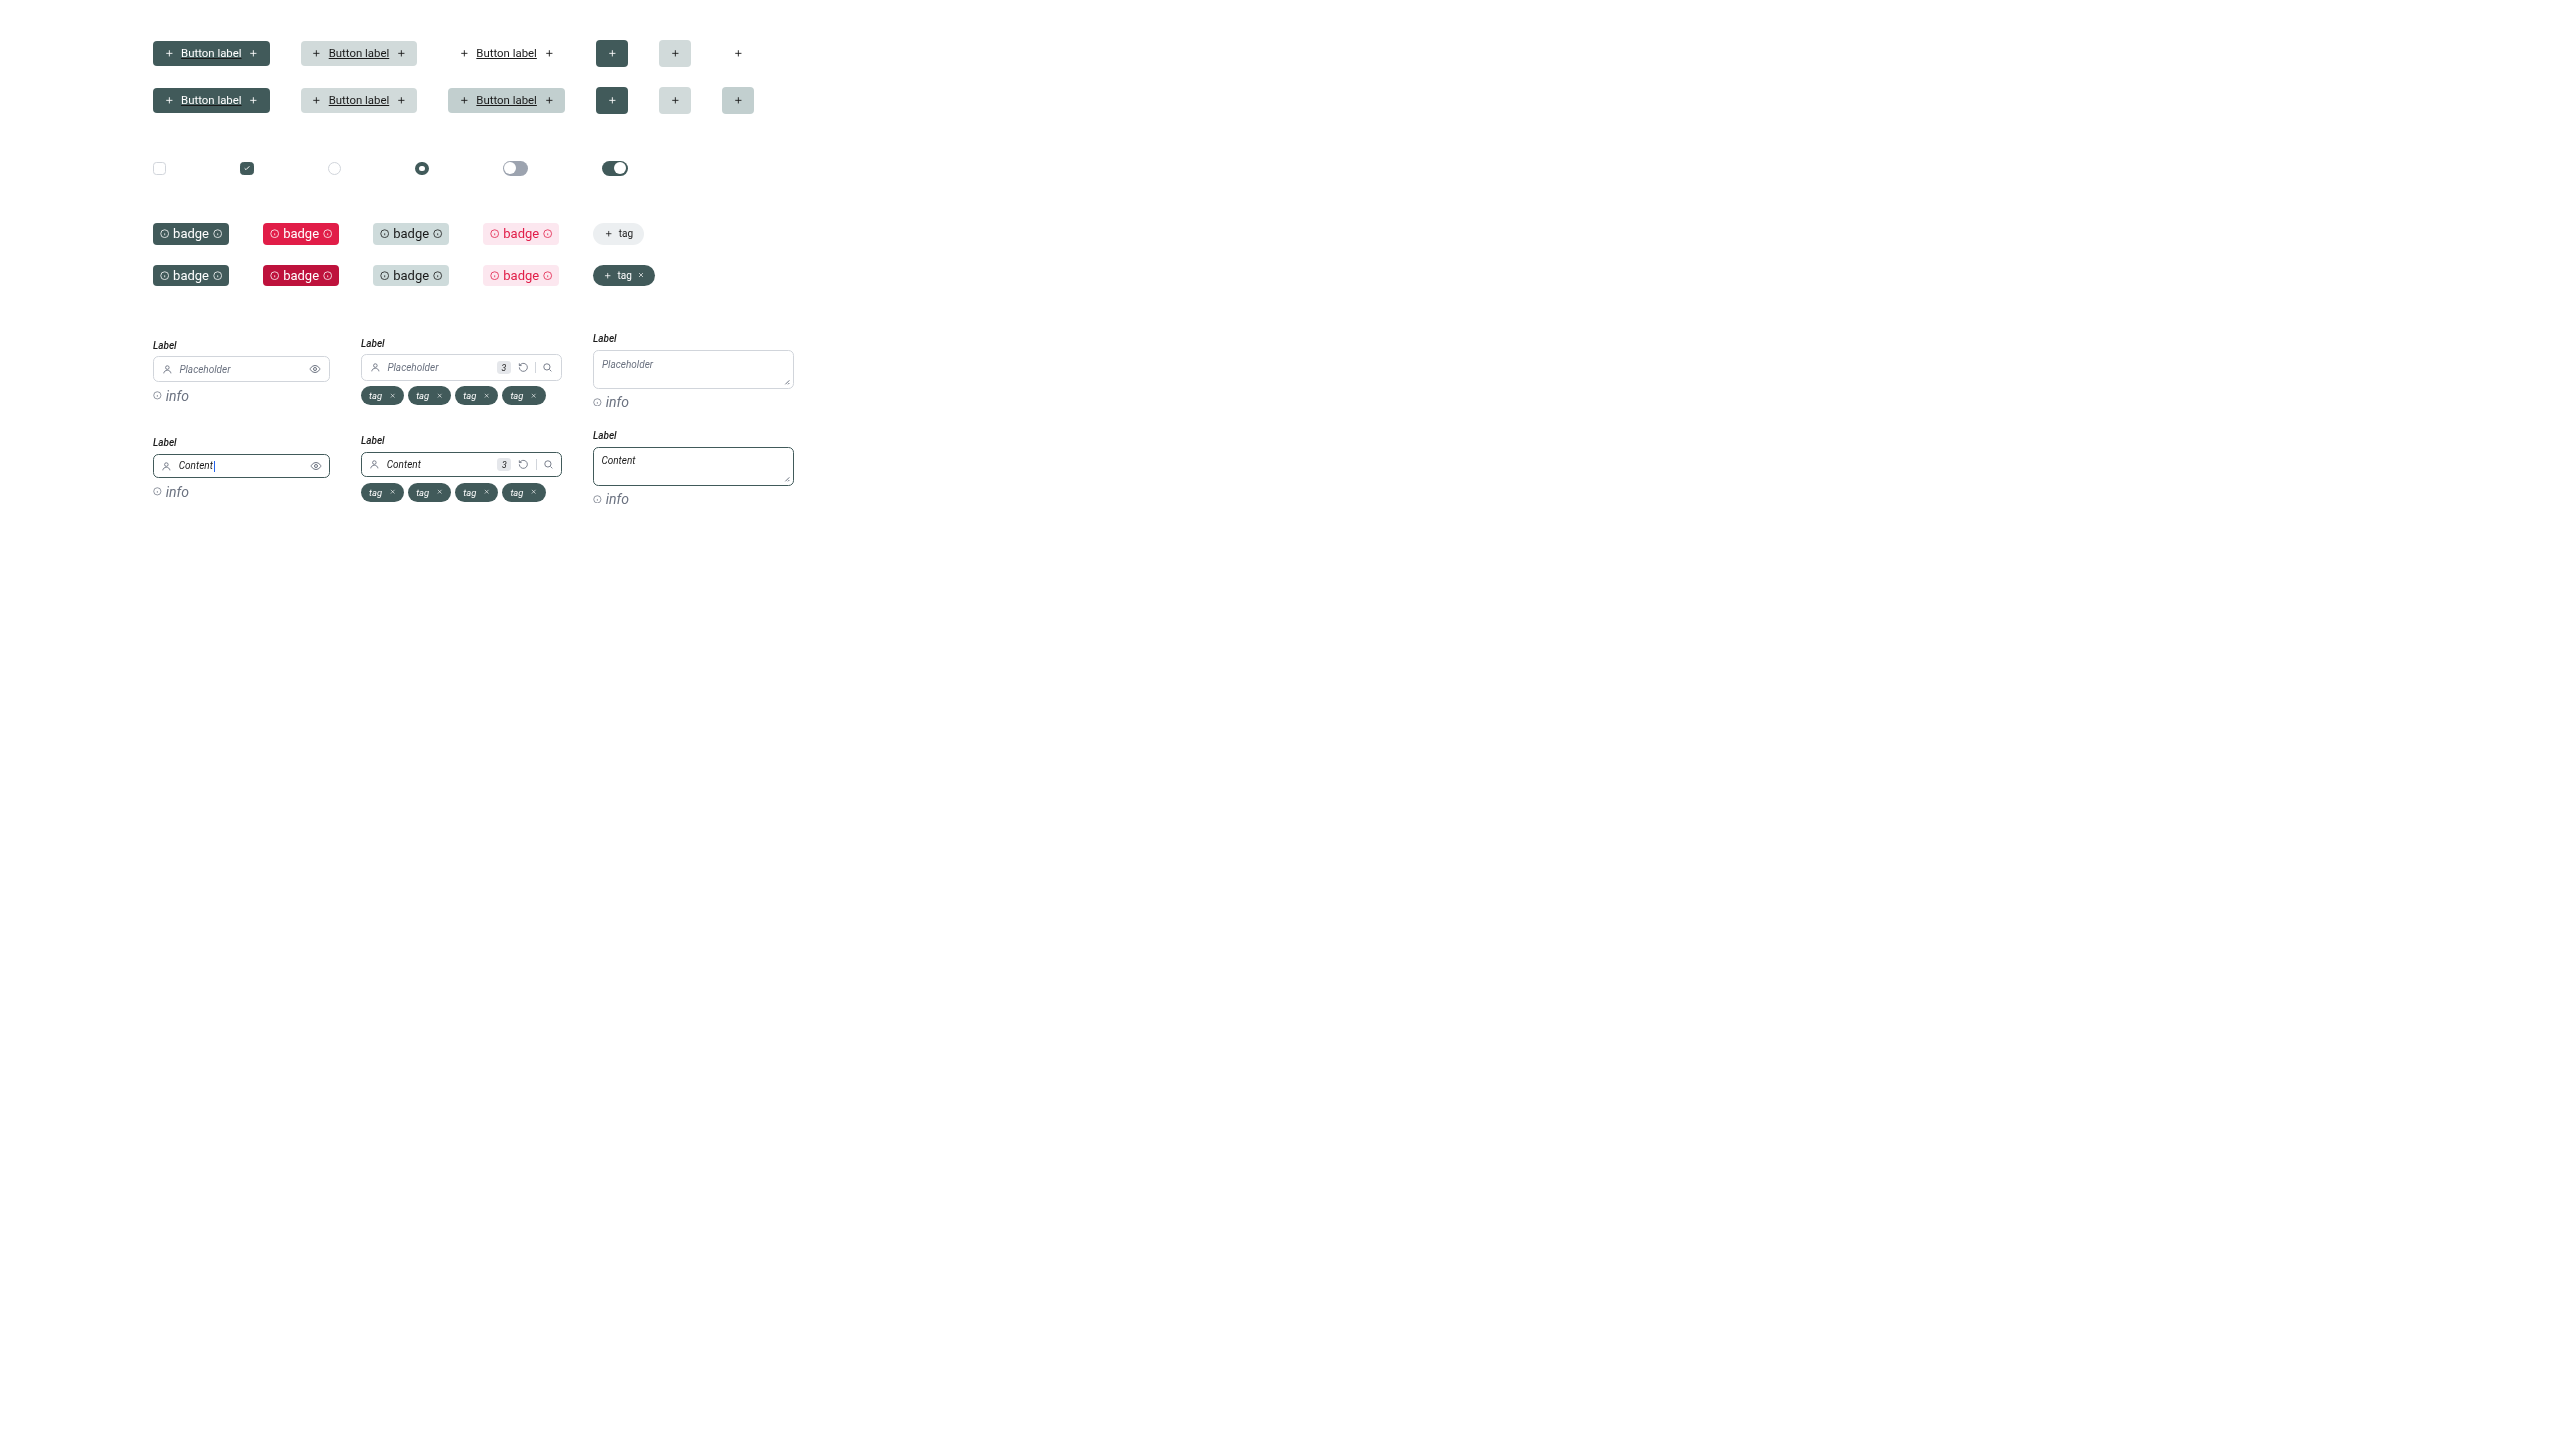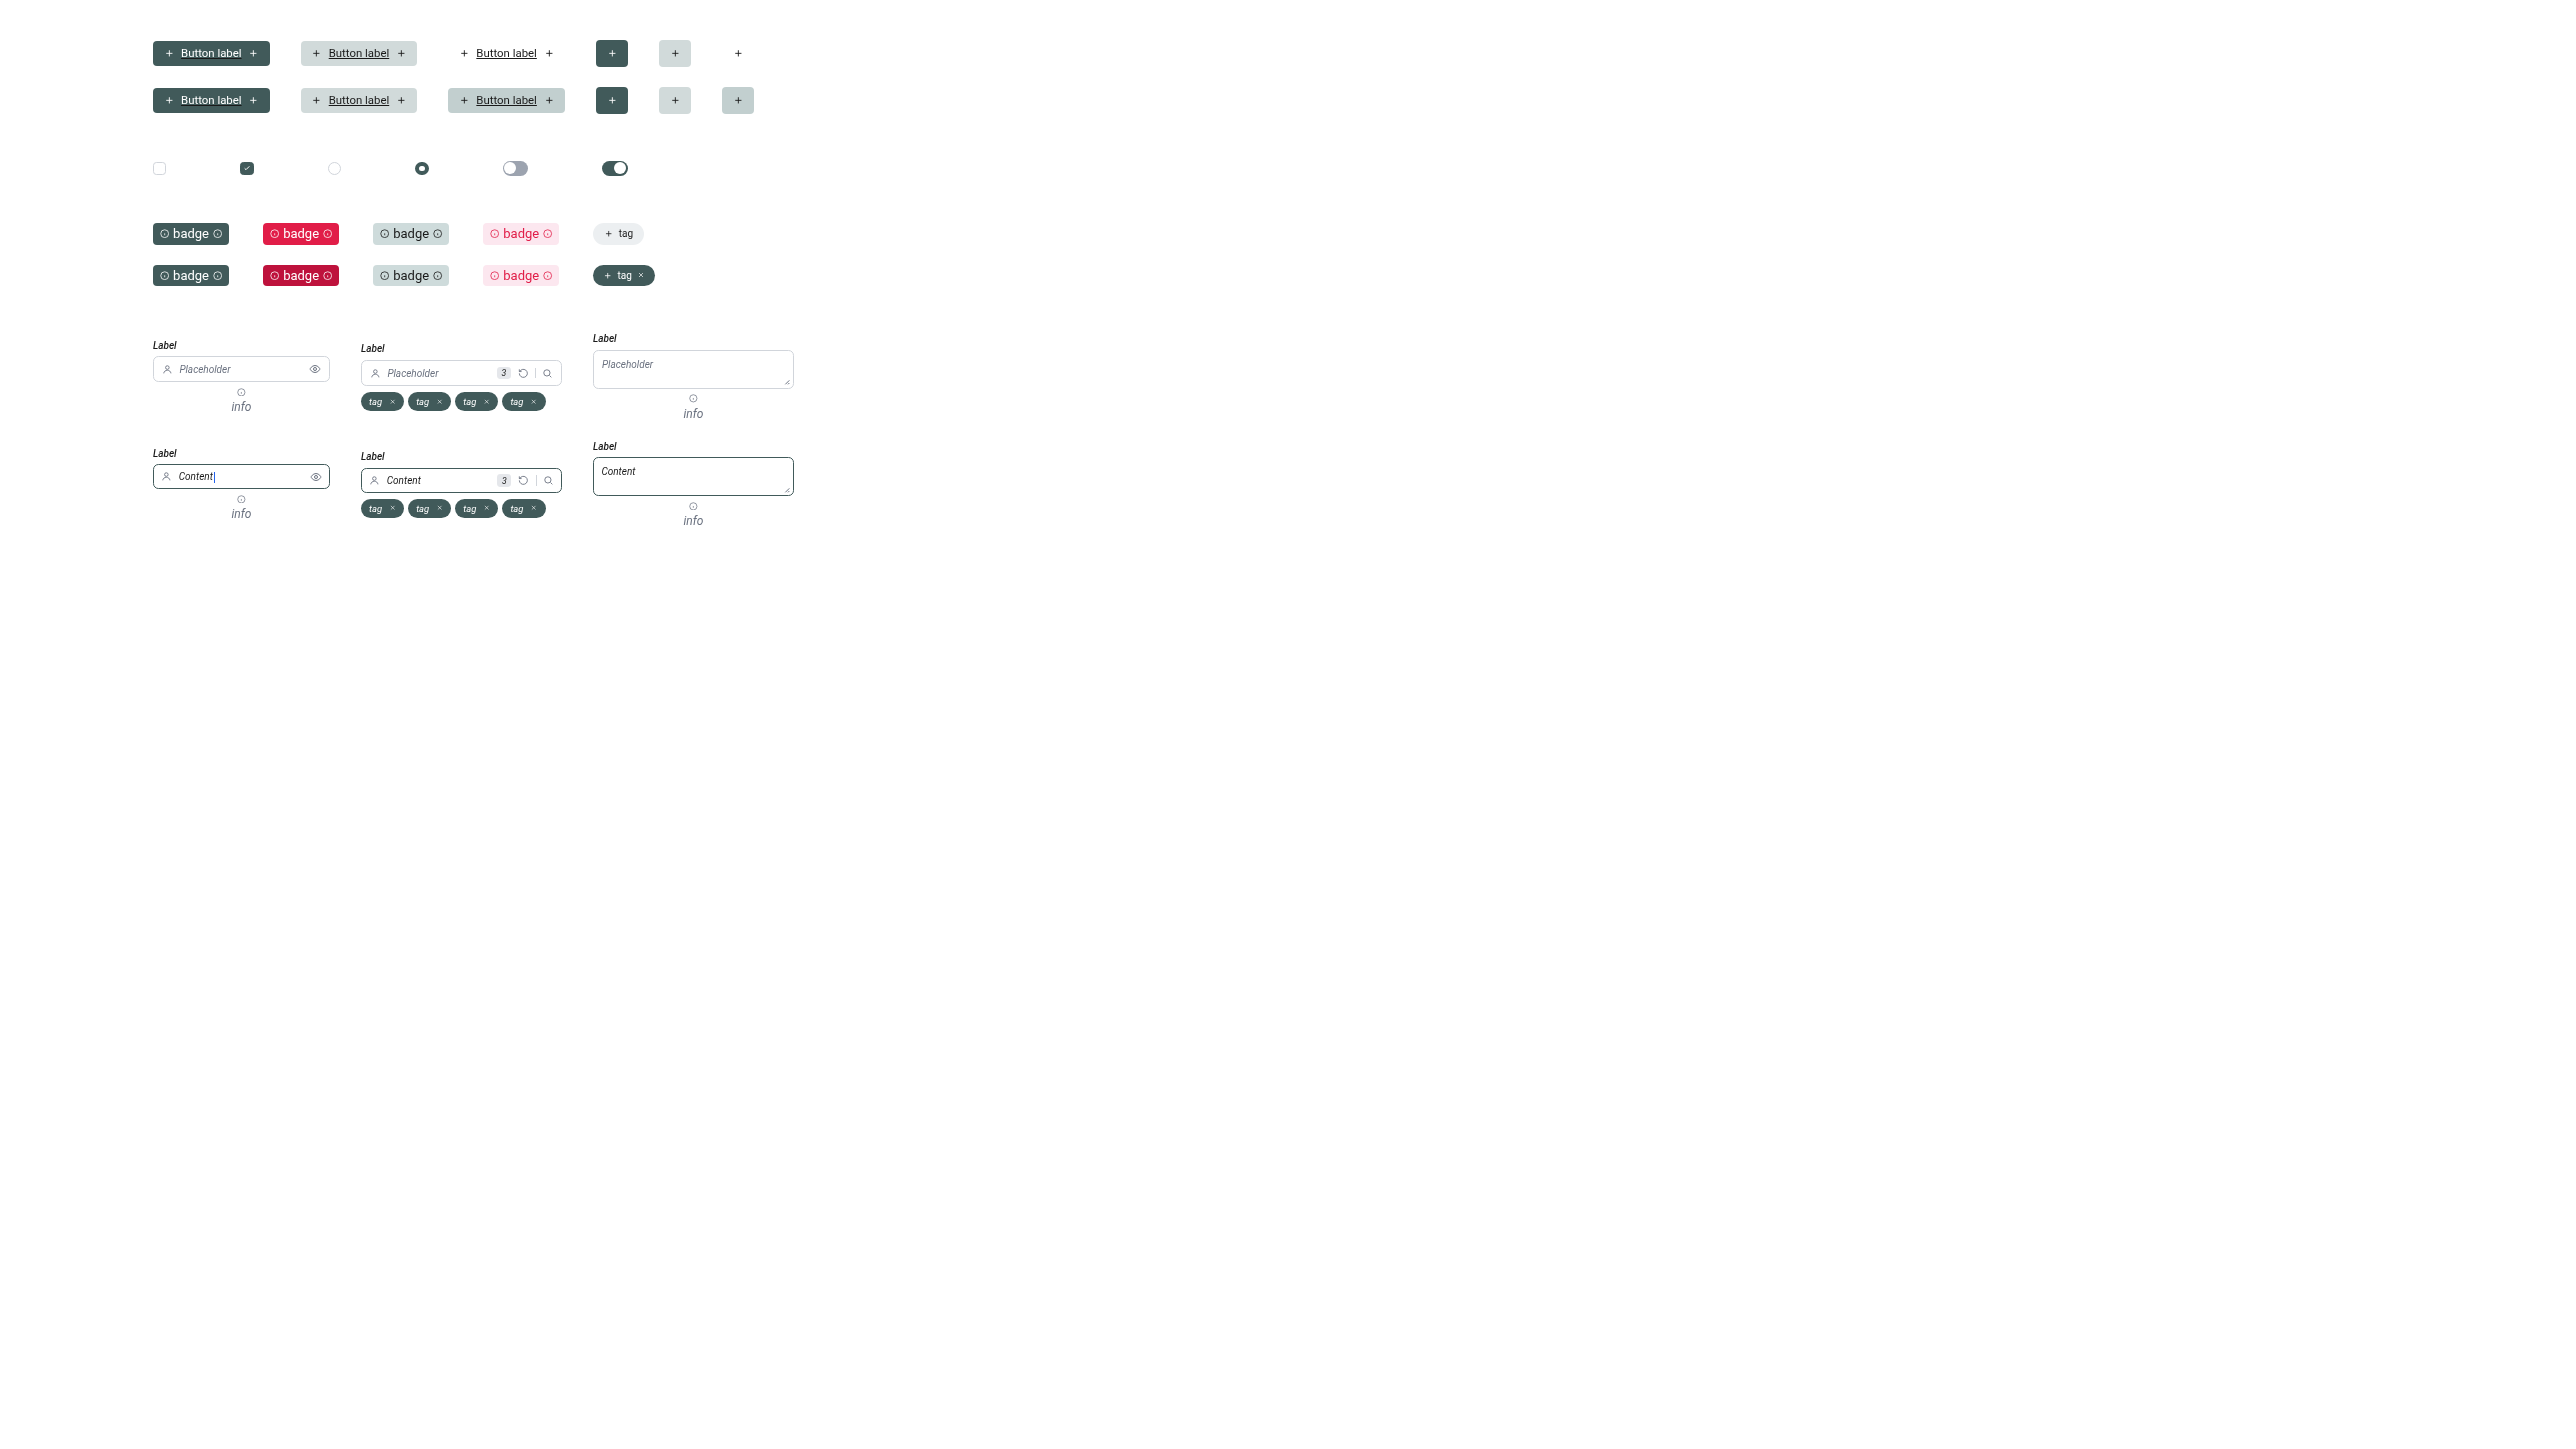--- a/index.html
+++ b/index.html
@@ -63,21 +63,21 @@
   .field.wide{width:201px;}
   .field.textarea{width:201px;}
   .label{font-size:10px;font-weight:500;color:var(--text);}
   .input-wrap{display:flex;align-items:center;gap:6.7px;border:0.7px solid var(--border);border-radius:5.4px;padding:6px 8px;background:#fff;}
   .input-wrap.focus{border:1.3px solid var(--primary);padding:5.4px 7.4px;}
   .input-wrap .txt{flex:1;font-size:10px;color:var(--text);}
   .input-wrap .placeholder{color:var(--text-muted);}
   .caret{display:inline-block;width:0.7px;height:10.7px;background:#2563eb;margin-left:1.3px;vertical-align:middle;}
   .chip{background:#e5e7eb;color:var(--text);font-size:8.7px;padding:1.3px 4.7px;border-radius:3.4px;}
   .divider{width:0.7px;height:10.7px;background:var(--border);}
-  .helper{display:flex;align-items:center;gap:4px;font-size:12px;color:var(--text-muted);flex-direction:column;}
+  .helper{display:flex;align-items:center;gap:4px;font-size:14px;color:var(--text-muted);}
   .tags-row{display:flex;gap:4px;flex-wrap:wrap;}
   .textarea-box{border:0.7px solid var(--border);border-radius:5.4px;padding:8px;min-height:39px;position:relative;font-size:10px;}
   .textarea-box.focus{border:1.3px solid var(--primary);padding:7.4px;}
   .textarea-box .placeholder{color:var(--text-muted);}
   .resize{position:absolute;right:2.7px;bottom:2.7px;color:var(--text-muted);}
   .icon-btn{display:inline-flex;cursor:pointer;color:inherit;}
 </style>
 </head>
 <body>
 

